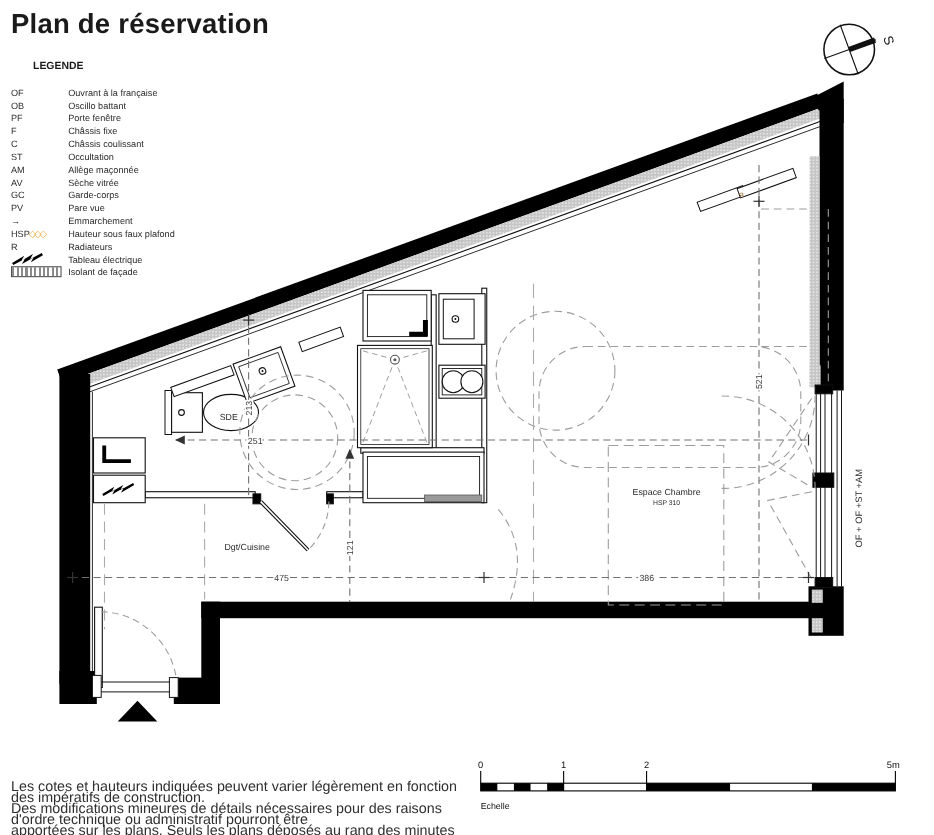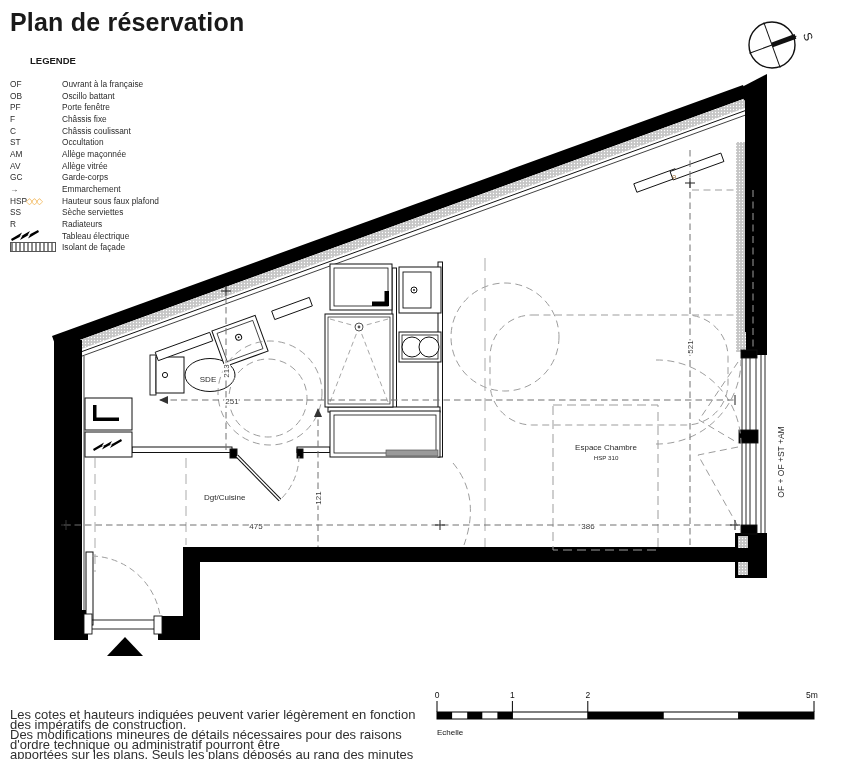--- a/index.html
+++ b/index.html
@@ -288,40 +288,40 @@
     <div class="lg-row">
         <span class="lg-abbr">ST</span>
         <span class="lg-desc">Occultation</span>
       </div>
     <div class="lg-row">
         <span class="lg-abbr">AM</span>
         <span class="lg-desc">Allège maçonnée</span>
       </div>
     <div class="lg-row">
         <span class="lg-abbr">AV</span>
-        <span class="lg-desc">Allège vitrée</span>
+        <span class="lg-desc">Sèche vitrée</span>
       </div>
     <div class="lg-row">
         <span class="lg-abbr">GC</span>
         <span class="lg-desc">Garde-corps</span>
+      </div>
+    <div class="lg-row">
+        <span class="lg-abbr">PV</span>
+        <span class="lg-desc">Pare vue</span>
       </div>
     <div class="lg-row">
         <span class="lg-abbr">→</span>
         <span class="lg-desc">Emmarchement</span>
       </div>
     <div class="lg-row">
         <span class="lg-abbr">
           <span>HSP</span>
           <span class="hsp-diamonds">◇◇◇</span>
         </span>
         <span class="lg-desc">Hauteur sous faux plafond</span>
-      </div>
-    <div class="lg-row">
-        <span class="lg-abbr">SS</span>
-        <span class="lg-desc">Sèche serviettes</span>
       </div>
     <div class="lg-row">
         <span class="lg-abbr">R</span>
         <span class="lg-desc">Radiateurs</span>
       </div>
     <div class="lg-row">
       <span class="lg-abbr">
         <svg class="lightning-svg" width="30" height="12" viewBox="0 0 30 12">
           <path d="M1,9 L12,2.5 L9.5,7 L20,1 L17.5,5.5 L28,0 L29,2 L18,8.5 L20.5,4 L10,10 L12.5,5.5 L2,11 Z" fill="#000"></path>
         </svg>

